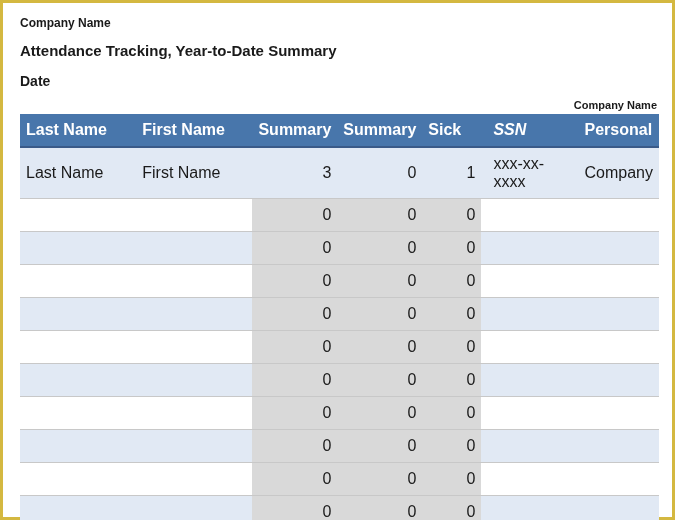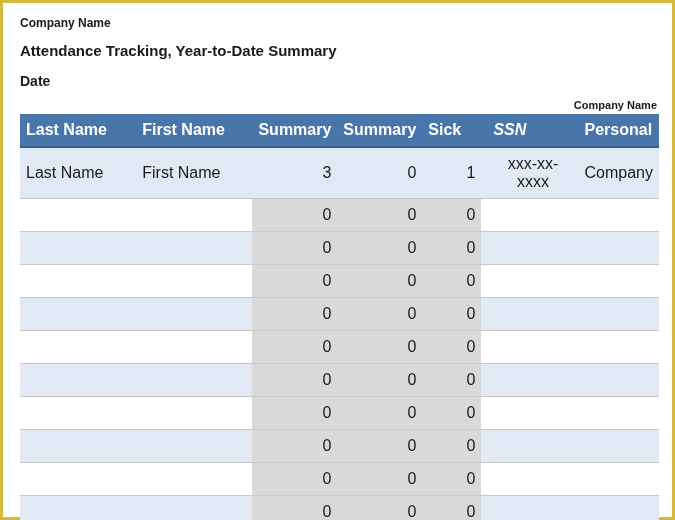--- a/index.html
+++ b/index.html
@@ -71,21 +71,21 @@
 }
 tbody tr.odd td { background: #e1e9f4; }
 tbody tr.even td { background: #ffffff; }
 tbody tr td.num-col { background: #d9d9d9; text-align: right; }
 tbody tr.first-data td.num-col { background: #e1e9f4; }
 td.col-lastname {}
 td.col-firstname {}
 td.col-vacation { text-align: right; }
 td.col-personal { text-align: right; }
 td.col-sick { text-align: right; }
-td.col-ssn { padding-left: 12px; text-align: center; }
+td.col-ssn { padding-left: 12px; }
 td.col-position {}
 tbody tr { border-top: 1px solid #c8c8c8; }
 tbody tr:first-child { border-top: none; }
 </style>
 </head>
 <body>
 
 <div class="frame">
   <div class="content">
     <div class="company-name">Company Name</div>

